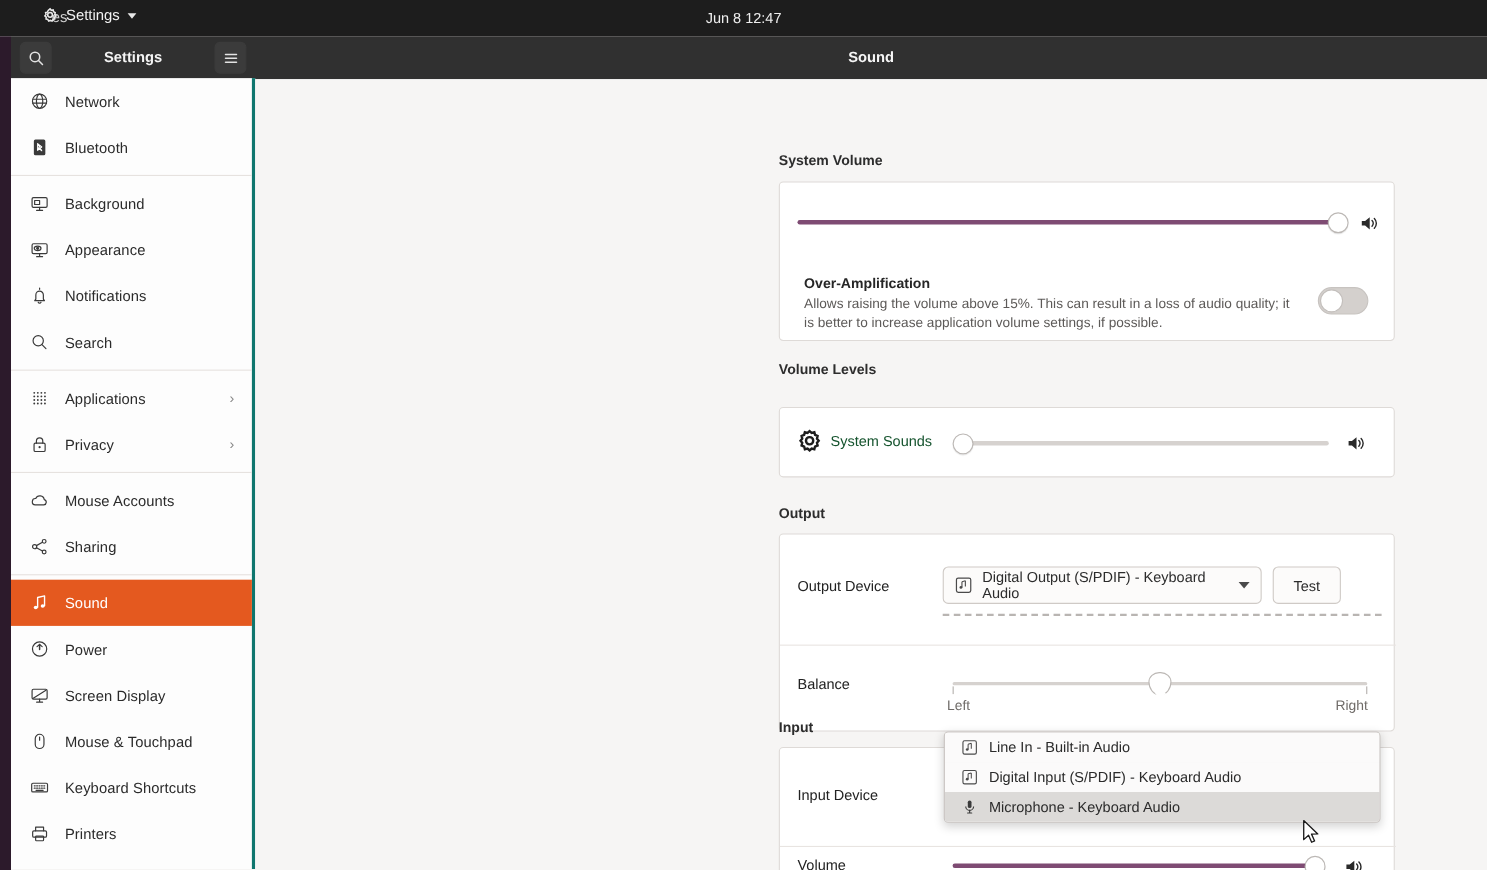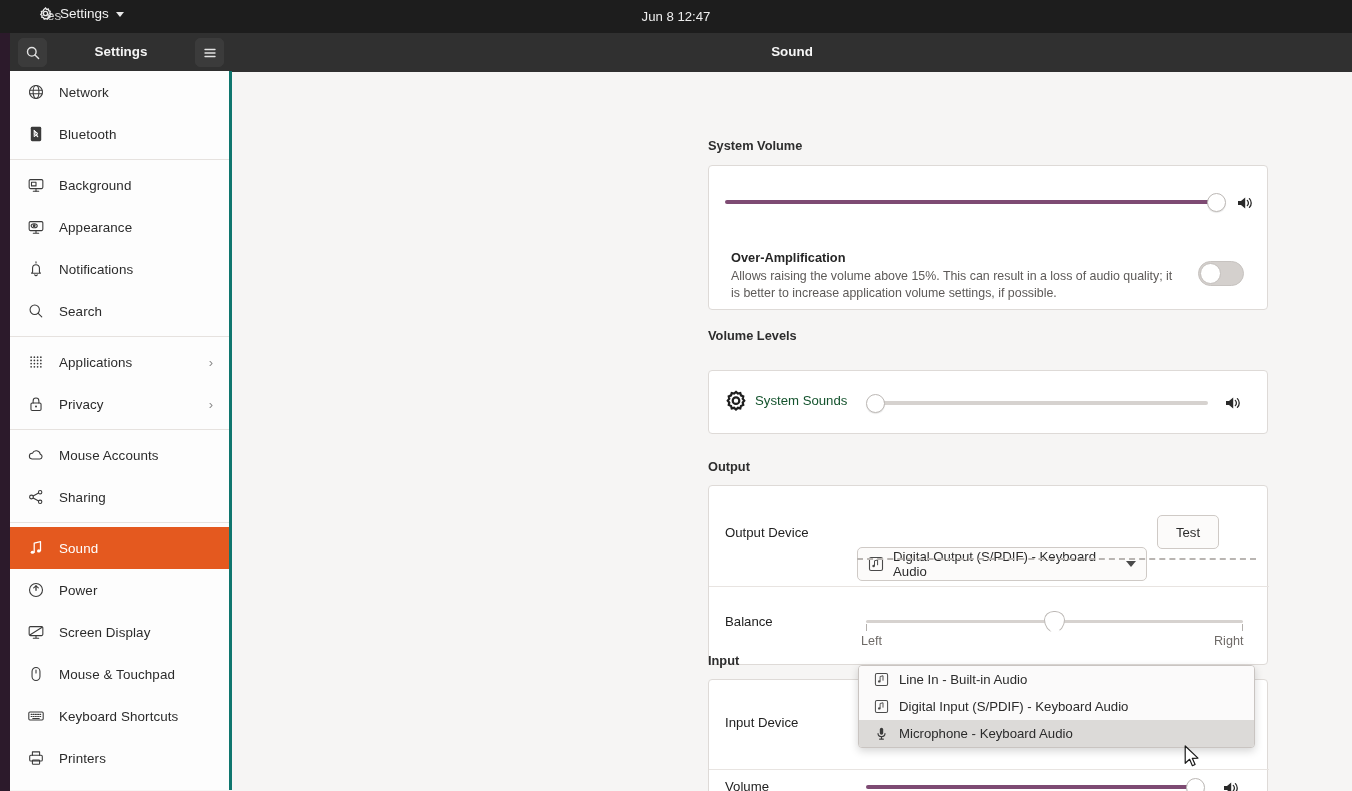--- a/index.html
+++ b/index.html
@@ -176,21 +176,20 @@
   
   .combo {
     position: absolute;
     height: 34px;
     background: #fcfbfa;
     border: 1px solid #cfcac6;
     border-radius: 5px;
     display: flex; align-items: center;
     padding: 4px 10px;
     cursor: pointer;
-    margin-top: 32px;
   }
   .combo .dev-ico {
     width: 16px; height: 16px; margin-right: 9px;
     flex: 0 0 16px;
   }
   .combo .dev-text { font-size: 13.2px; color: #2c2c2c; flex: 1 1 auto; }
   .combo .dd-arrow {
     width: 0; height: 0;
     border-left: 5px solid transparent;
     border-right: 5px solid transparent;

